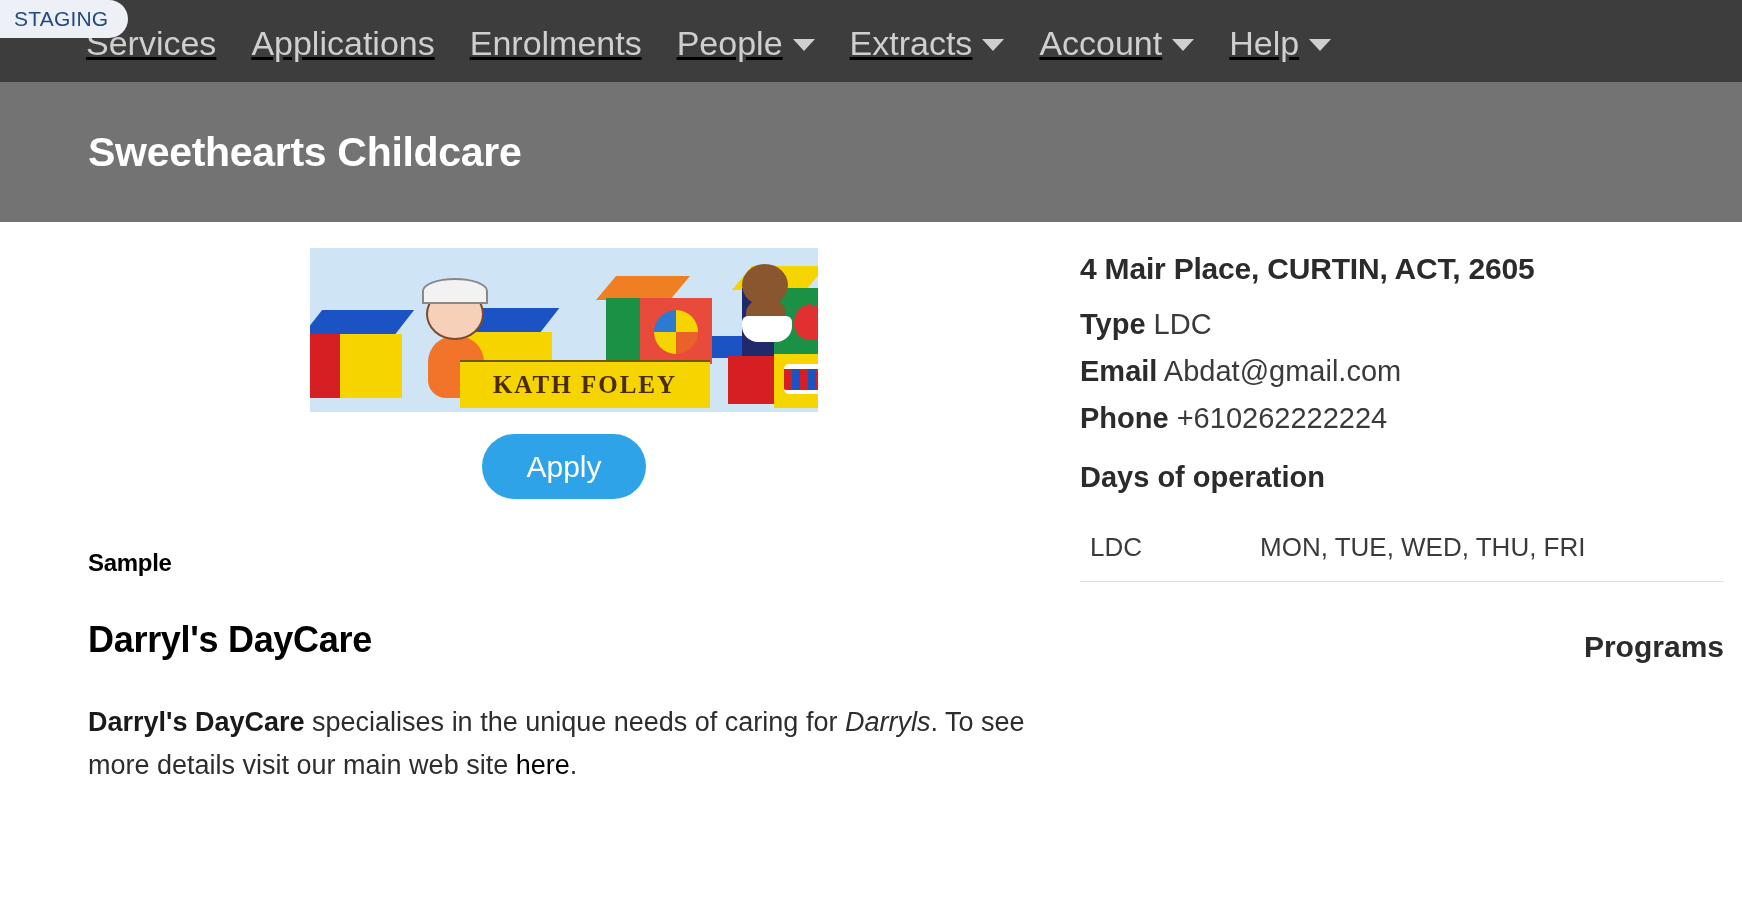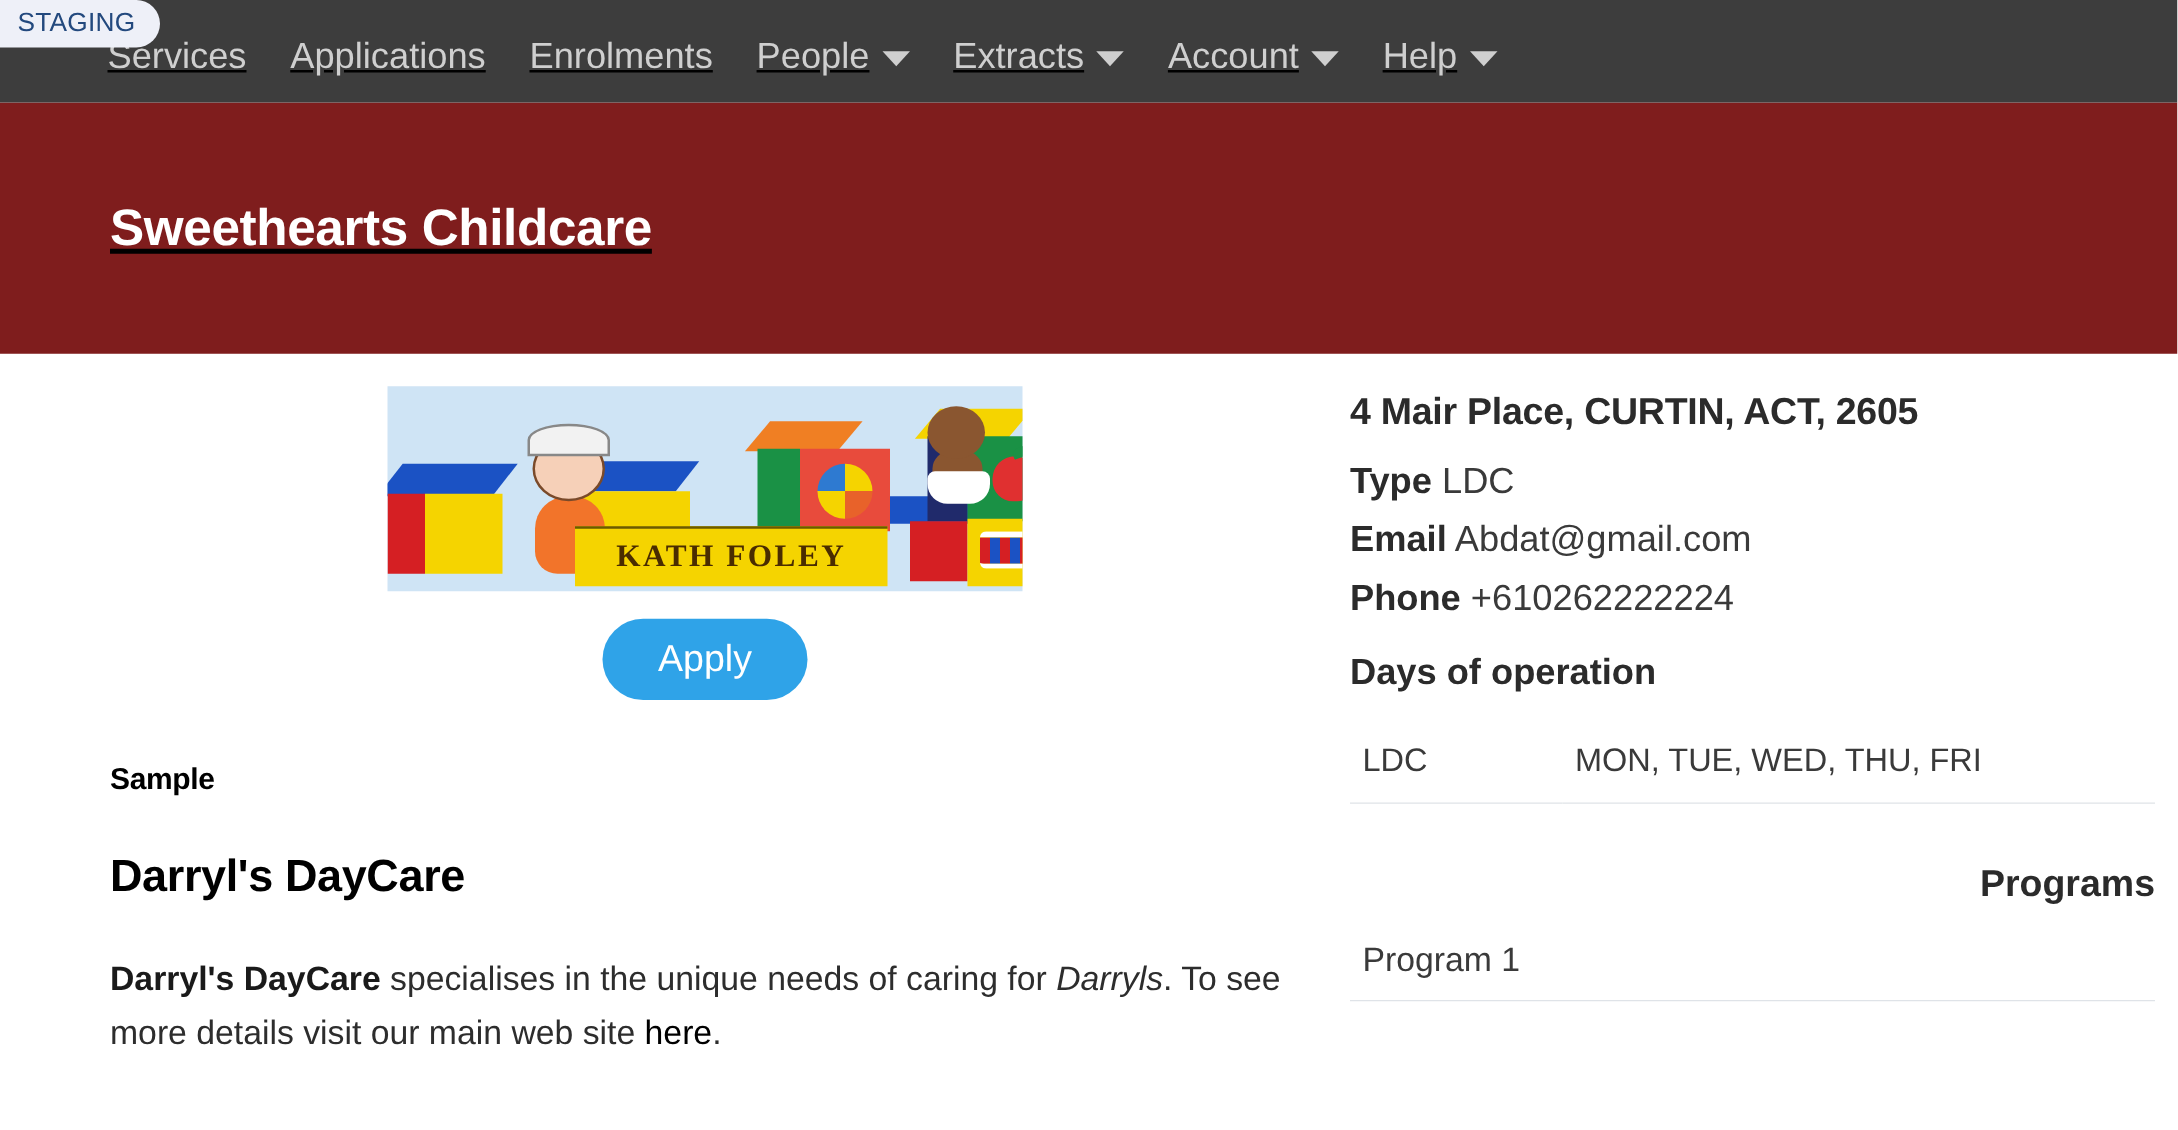--- a/index.html
+++ b/index.html
@@ -38,42 +38,41 @@
     align-items: center;
     padding-left: 86px;
     padding-bottom: 22px;
     gap: 35px;
   }
   .nav-item {
     display: flex;
     align-items: center;
     gap: 10px;
     color: #cfcfcf;
-    font-size: 29px;
+    font-size: 34px;
     line-height: 1;
     white-space: nowrap;
     cursor: pointer;
     justify-content: flex-end;
   }
   .caret {
     width: 0; height: 0;
     border-left: 11px solid transparent;
     border-right: 11px solid transparent;
     border-top: 12px solid #cfcfcf;
     margin-top: 3px;
   }
 
   
   .title-banner {
-    height: 201px;
-    background: #7f1d1d;
+    height: 140px;
+    background: #737373;
     display: flex;
     align-items: center;
     padding-left: 88px;
-    text-decoration: underline;
   }
   .title-banner h1 {
     color: #ffffff;
     font-size: 41px;
     font-weight: bold;
     letter-spacing: -0.3px;
   }
 
   
   .page {
@@ -295,22 +294,15 @@
       <tbody>
         <tr>
           <td class="day-col">LDC</td>
           <td>MON, TUE, WED, THU, FRI</td>
         </tr>
       </tbody>
     </table>
 
     <div class="programs-title">Programs</div>
 
-    <table class="programs">
-      <tbody>
-        <tr>
-          <td>Program 1</td>
-        </tr>
-      </tbody>
-    </table>
 
   </div>
 </div>
 
 </body></html>

